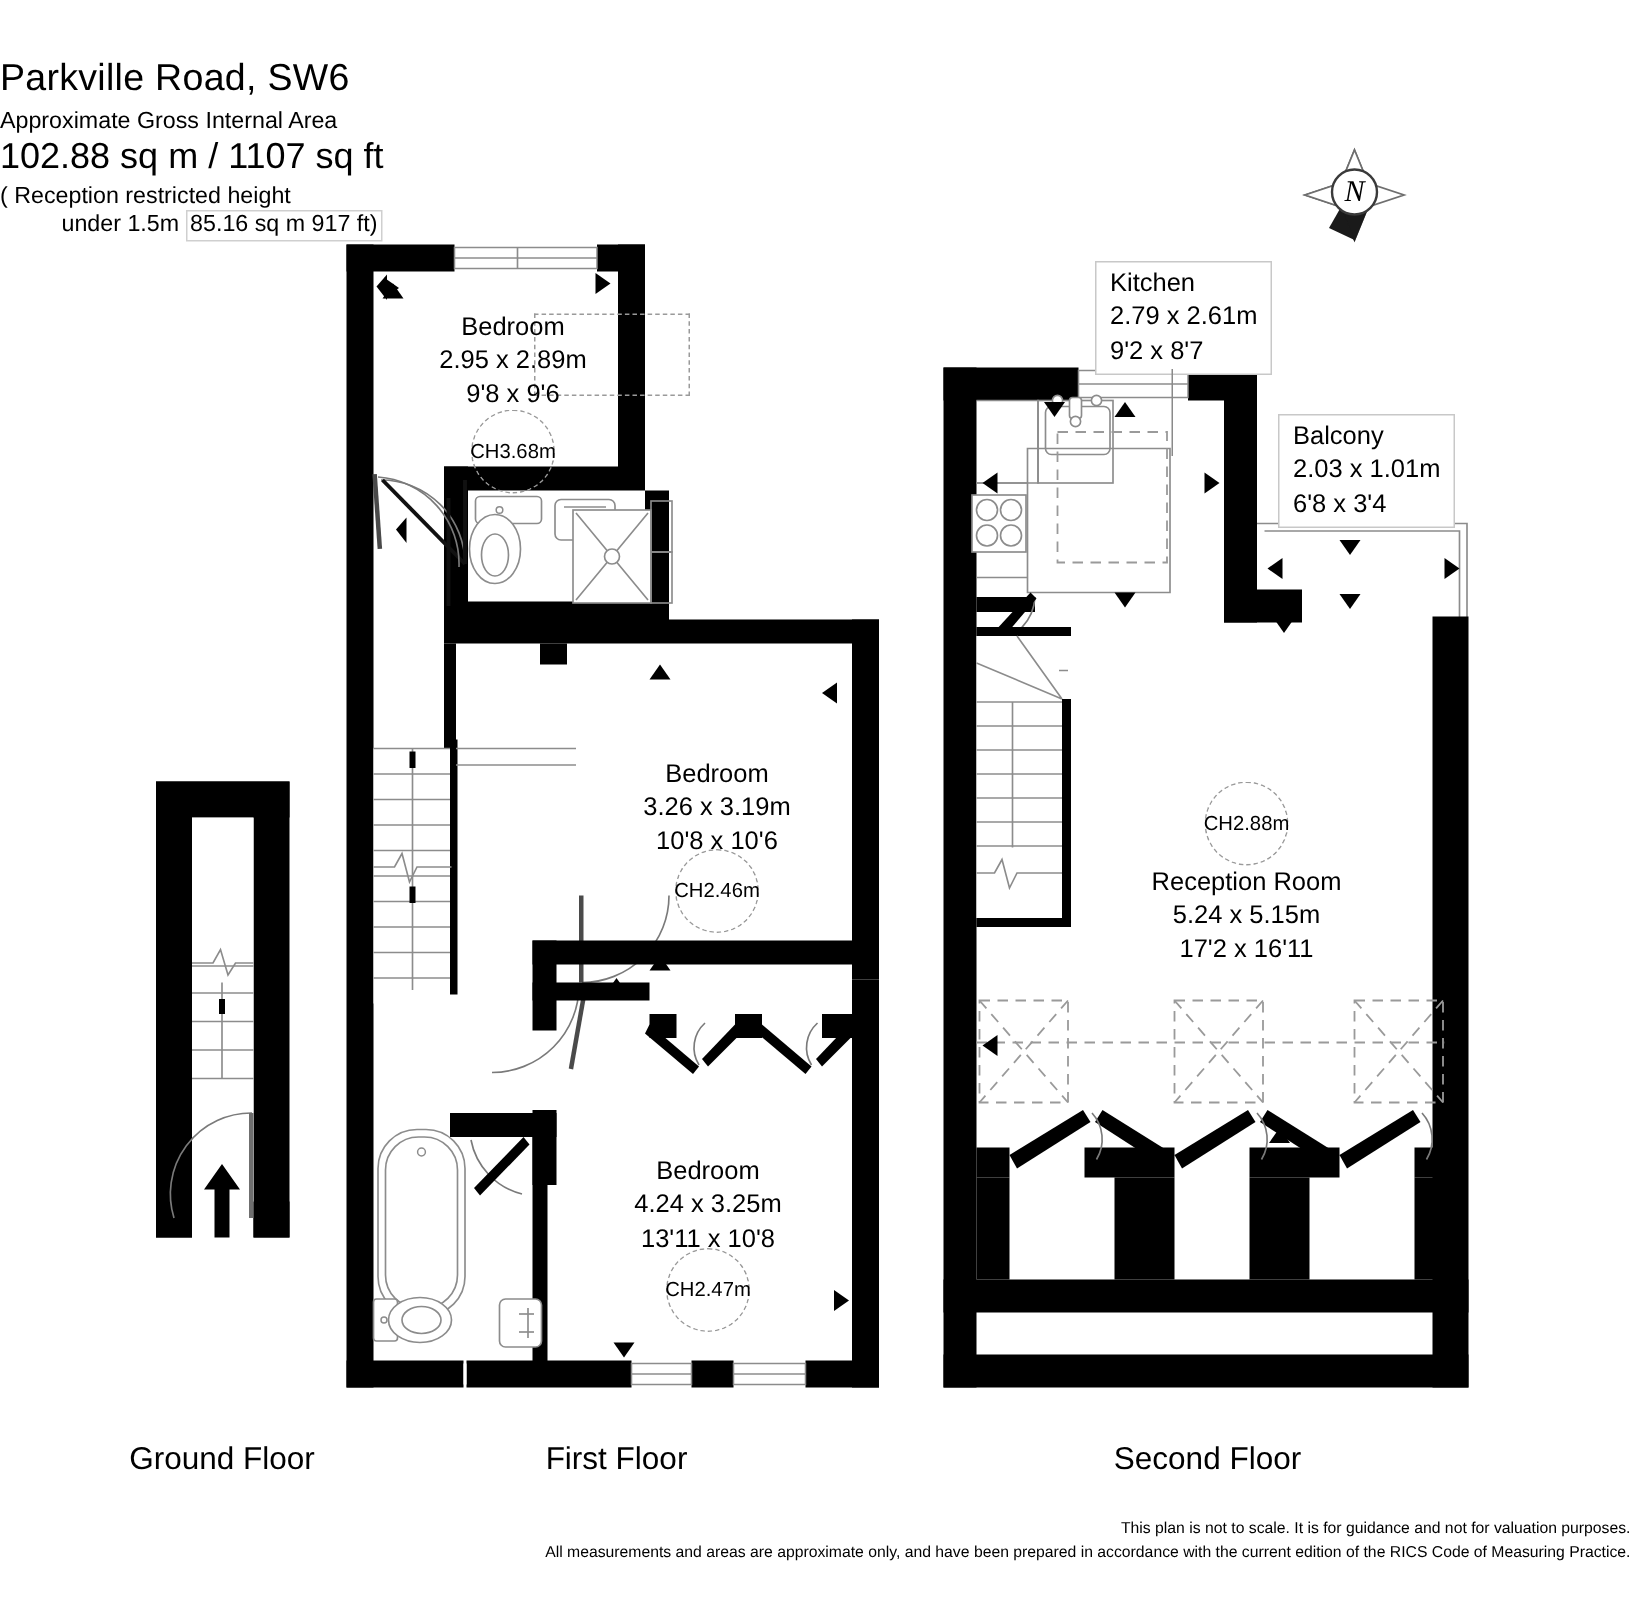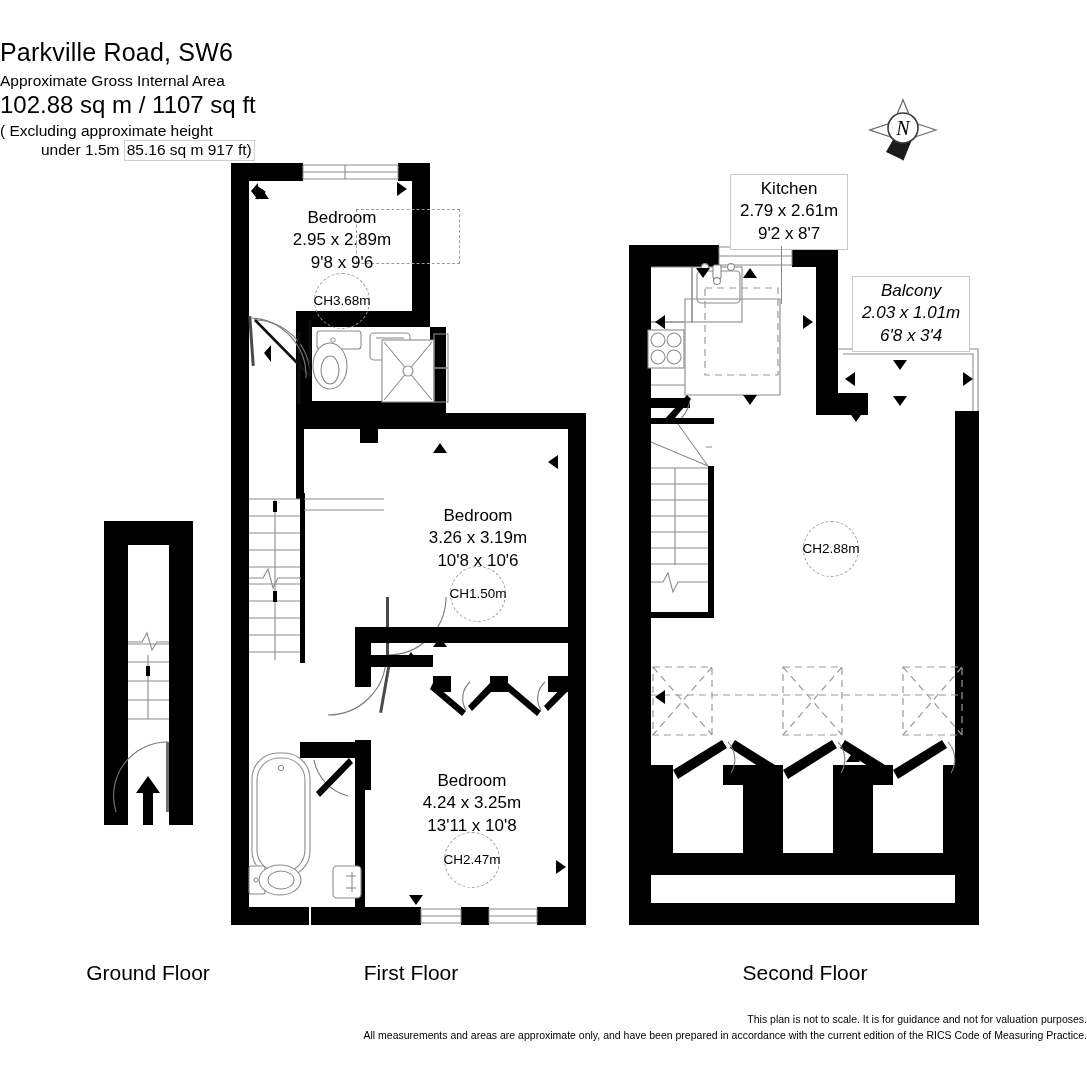--- a/index.html
+++ b/index.html
@@ -85,21 +85,20 @@
     font-size: 17px;
     line-height: 1.32;
     white-space: nowrap;
   }
   .room-label .nm { font-size: 17px; }
   .room-label .dm { font-size: 17px; }
   .room-label .df { font-size: 17px; }
 
   .callout {
     position: absolute;
-    text-align: center;
     font-size: 17px;
     line-height: 1.32;
     white-space: nowrap;
     border: 1px solid #c8c8c8;
     background: #ffffff;
     padding: 3px 9px 4px 9px;
     box-sizing: border-box;
   }
 
   .ch-badge {
@@ -135,21 +134,21 @@
 </style>
 </head>
 <body>
 
 <div id="stage">
 
   <div class="header">
     <div class="title">Parkville Road, SW6</div>
     <div class="sub1">Approximate Gross Internal Area</div>
     <div class="area">102.88 sq m / 1107 sq ft</div>
-    <div class="note">( Excluding approximate height</div>
+    <div class="note">( Reception restricted height</div>
     <div class="note2"><span>under 1.5m </span><span class="hl-box">85.16 sq m 917 ft)</span></div>
   </div>
 
   <svg class="plan" viewBox="0 0 1087 1080">
     <defs>
       <style>
         .w   { fill:#000; }
         .thin{ fill:none; stroke:#8c8c8c; stroke-width:1.1; }
         .thin2{ fill:none; stroke:#b0b0b0; stroke-width:1; }
         .fx  { fill:#fff; stroke:#8c8c8c; stroke-width:1.1; }
@@ -496,50 +495,55 @@
     <span>3.68m</span>
   </div>
 
   <div class="room-label" style="left:388px; top:505px; width:180px;">
     <div class="nm">Bedroom</div>
     <div class="dm">3.26 x 3.19m</div>
     <div class="df">10'8 x 10'6</div>
   </div>
   <div class="ch-badge" style="left:450px; top:566px;">
     <span>CH</span>
-    <span>1.50m</span>
+    <span>2.46m</span>
   </div>
 
   <div class="room-label" style="left:382px; top:770px; width:180px;">
     <div class="nm">Bedroom</div>
     <div class="dm">4.24 x 3.25m</div>
     <div class="df">13'11 x 10'8</div>
   </div>
   <div class="ch-badge" style="left:444px; top:832px;">
     <span>CH</span>
     <span>2.47m</span>
   </div>
 
   <div class="callout" style="left:730px; top:174px;">
     <div class="nm">Kitchen</div>
     <div class="dm">2.79 x 2.61m</div>
     <div class="df">9'2 x 8'7</div>
   </div>
   <div style="position:absolute;left:781px;top:246px;width:1px;height:58px;background:#8a8a8a;"></div>
 
-  <div class="callout" style="left:852px; top:276px;font-style:italic;">
+  <div class="callout" style="left:852px; top:276px;">
     <div class="nm">Balcony</div>
     <div class="dm">2.03 x 1.01m</div>
     <div class="df">6'8 x 3'4</div>
   </div>
 
   <div class="ch-badge" style="left:803px; top:521px;">
     <span>CH</span>
     <span>2.88m</span>
   </div>
+  <div class="room-label" style="left:721px; top:577px; width:220px;">
+    <div class="nm">Reception Room</div>
+    <div class="dm">5.24 x 5.15m</div>
+    <div class="df">17'2 x 16'11</div>
+  </div>
 
   <div class="eaves-label" style="left:780px; top:851px;">Eaves</div>
 
   <div class="floor-label" style="left:48px; top:961px; width:200px;">Ground Floor</div>
   <div class="floor-label" style="left:311px; top:961px; width:200px;">First Floor</div>
   <div class="floor-label" style="left:705px; top:961px; width:200px;">Second Floor</div>
 
   <div class="disclaimer">
     <div>This plan is not to scale. It is for guidance and not for valuation purposes.</div>
     <div>All measurements and areas are approximate only, and have been prepared in accordance with the current edition of the RICS Code of Measuring Practice.</div>

